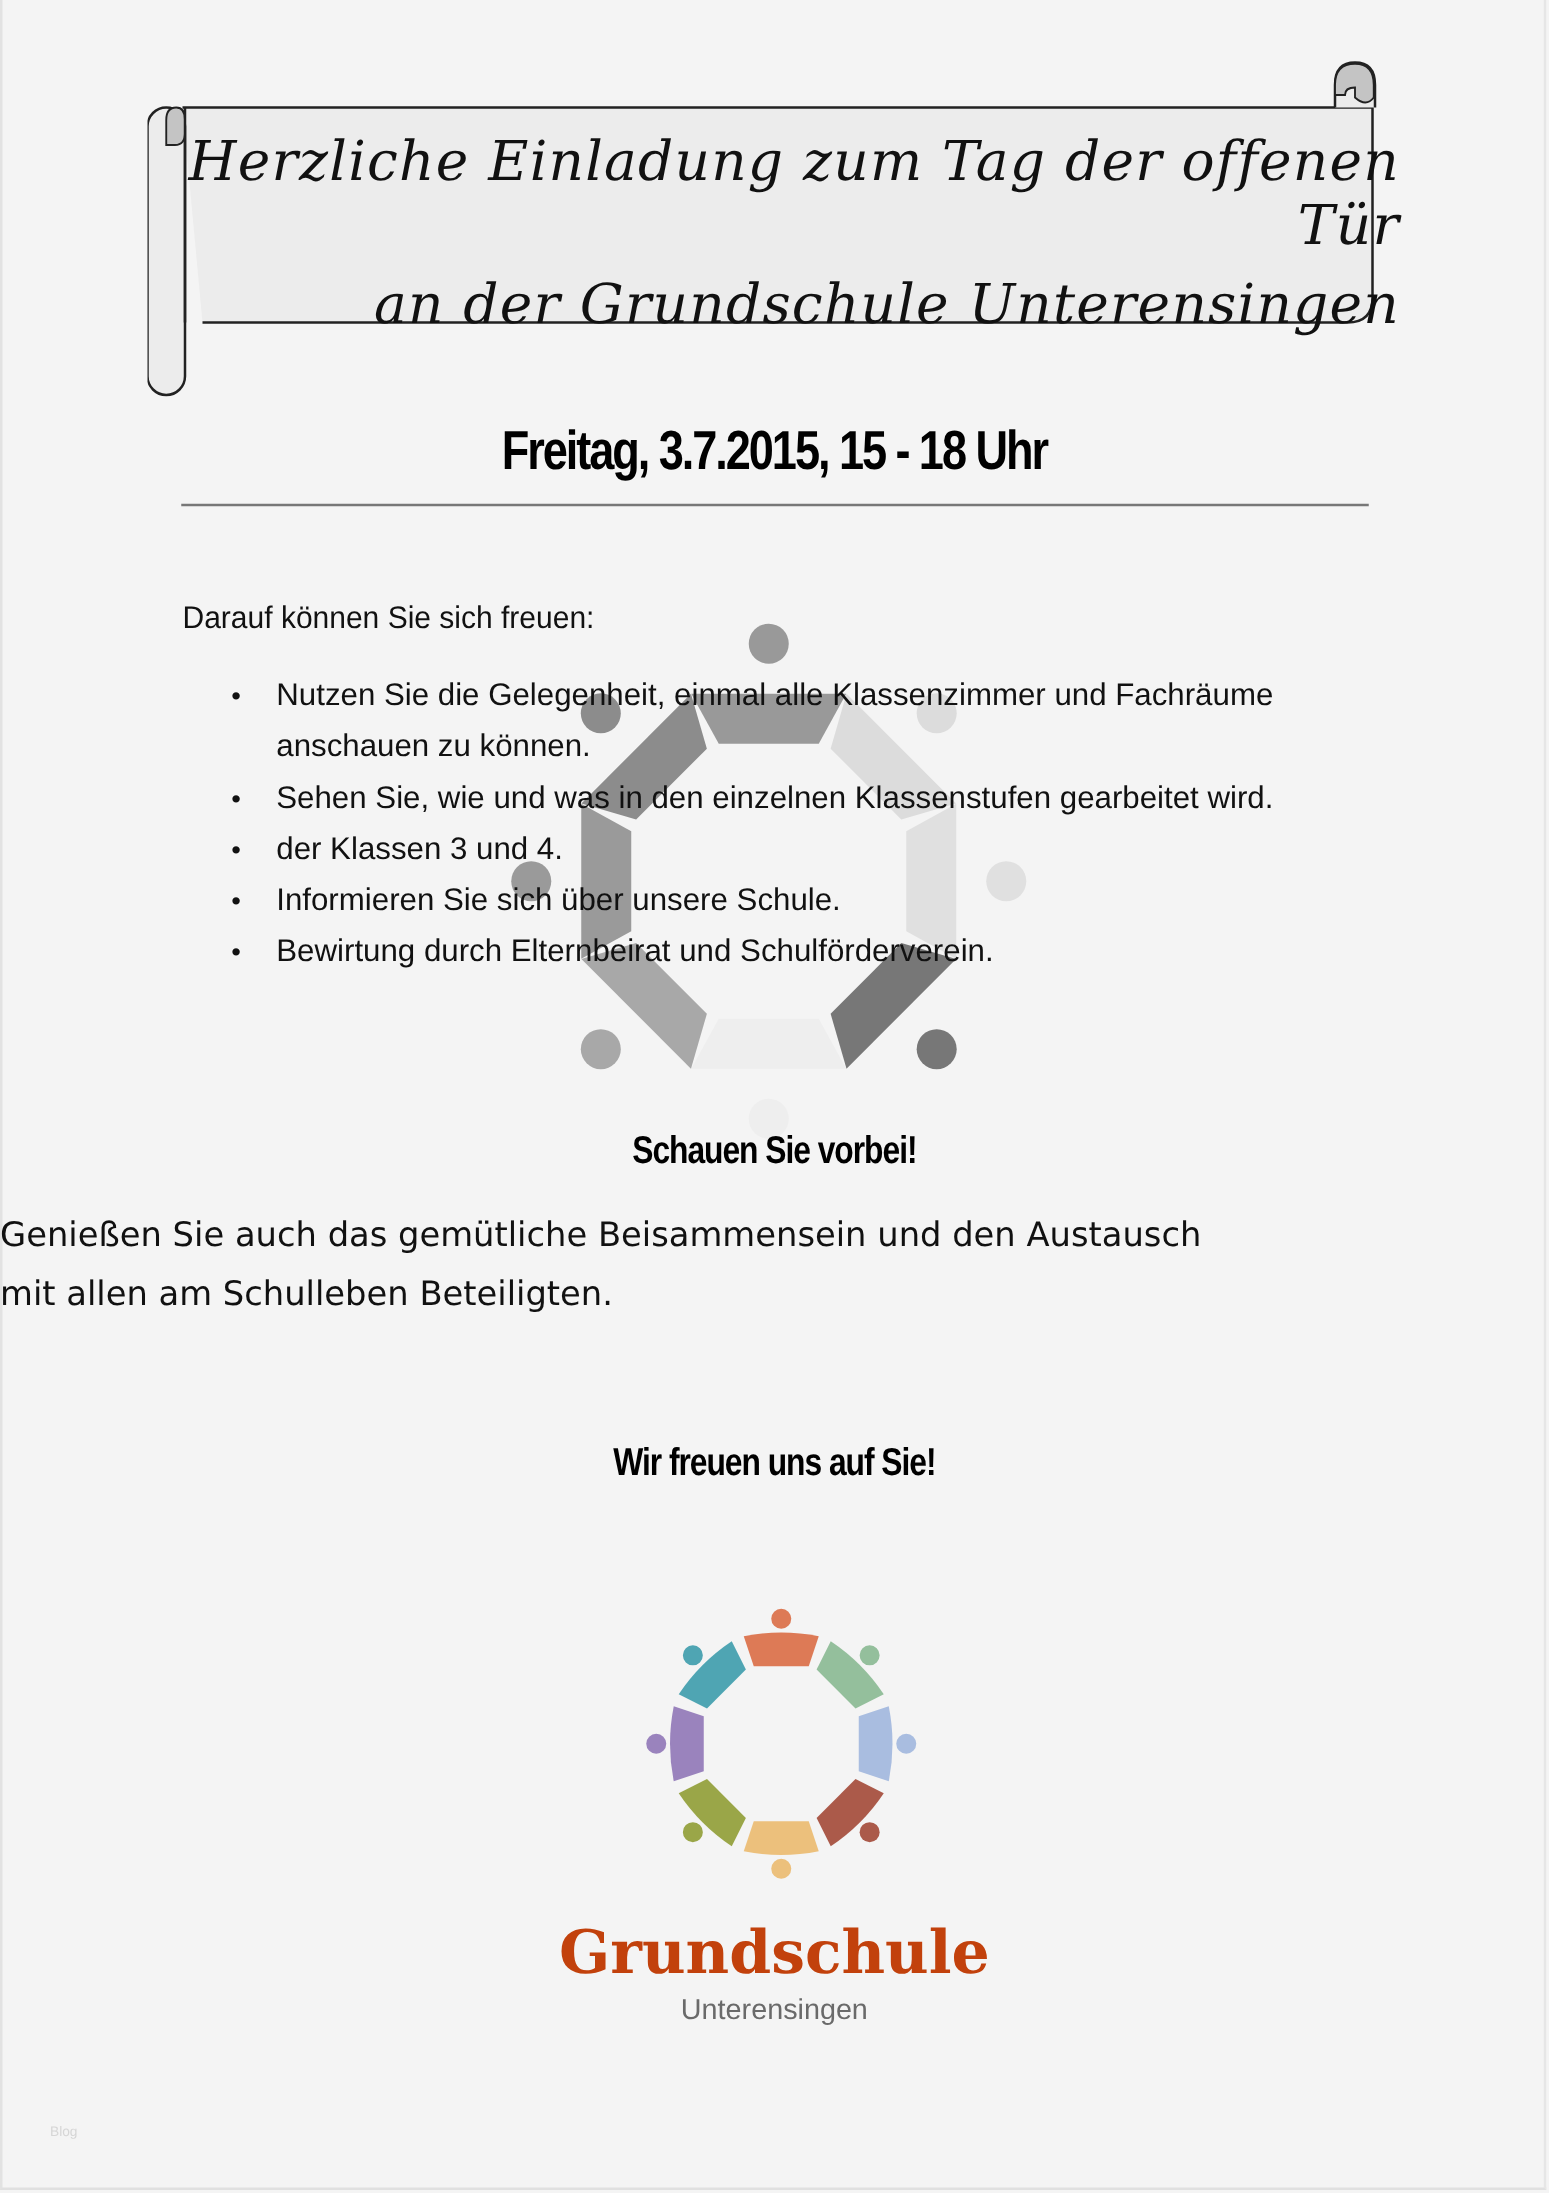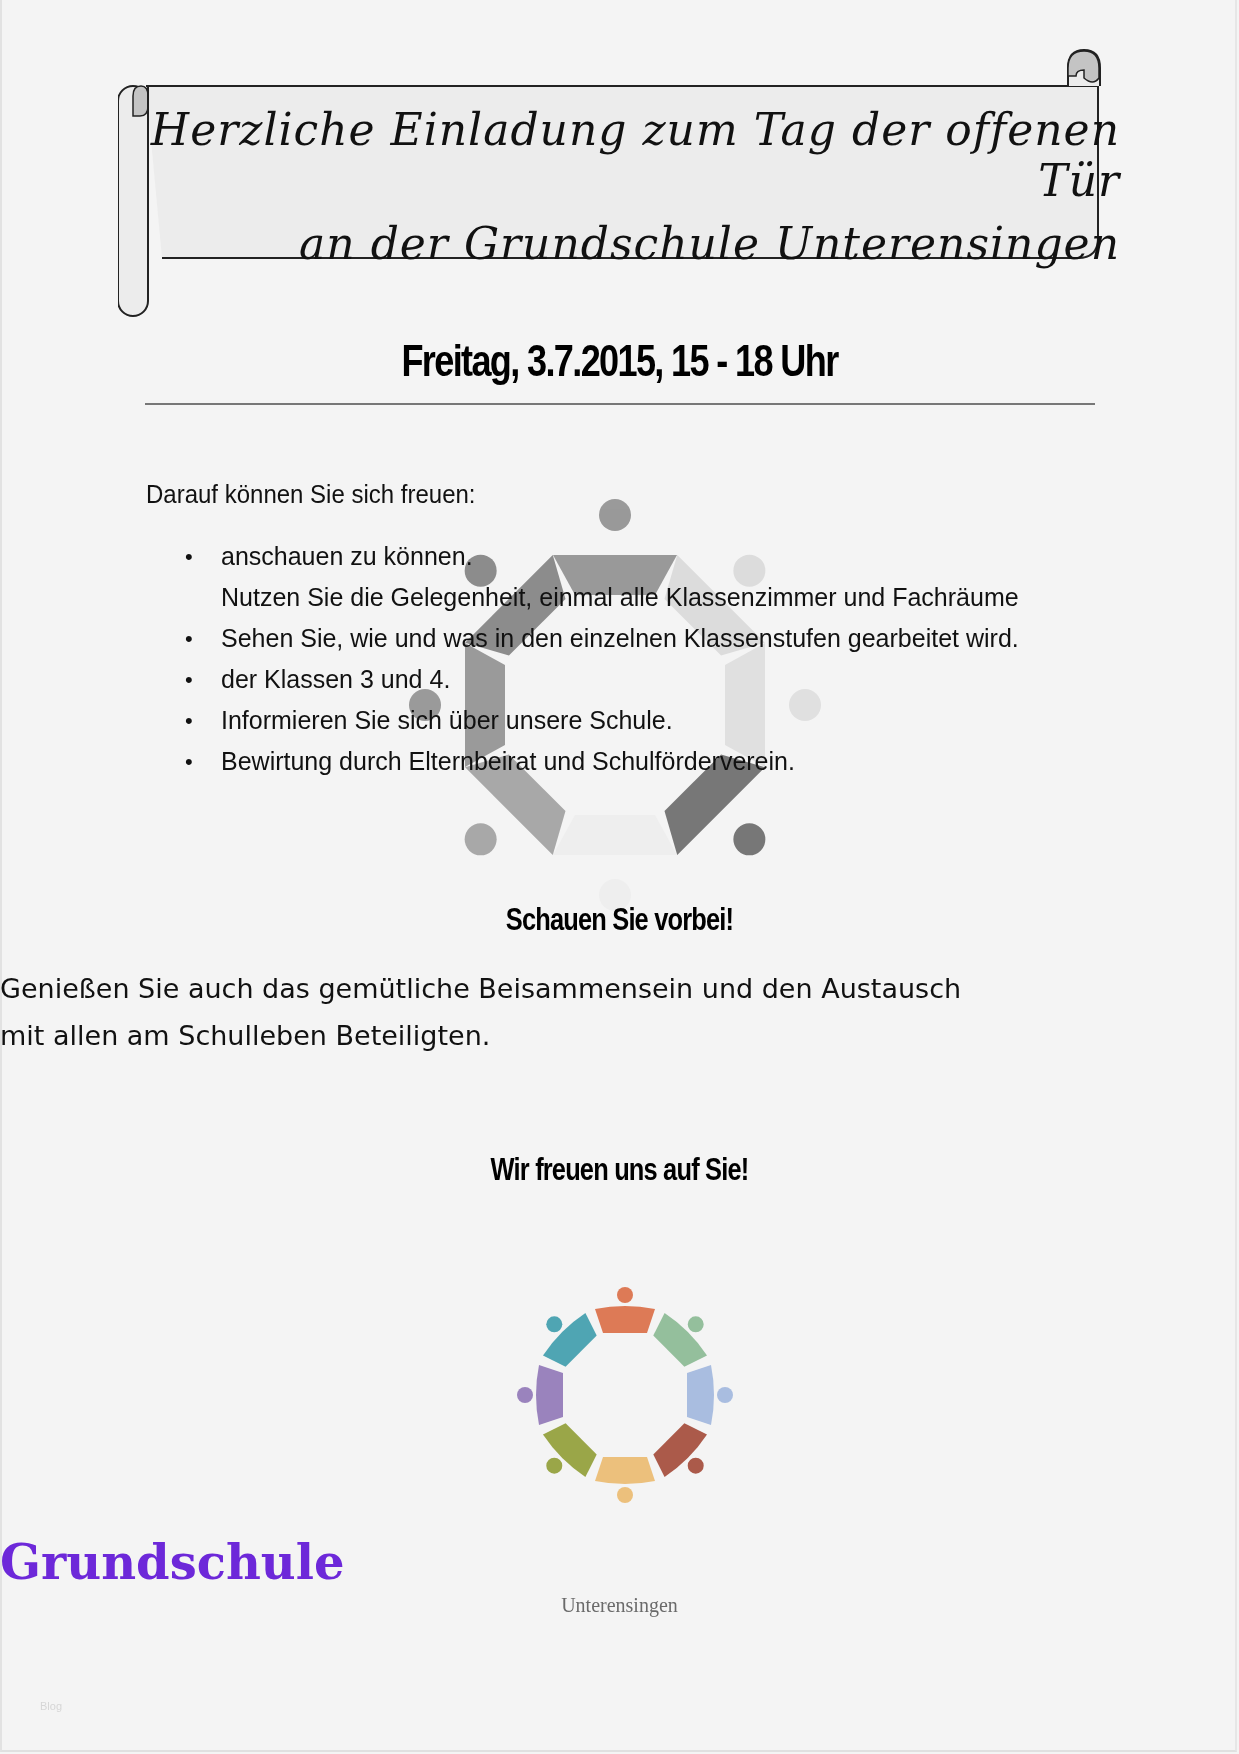--- a/index.html
+++ b/index.html
@@ -64,27 +64,27 @@
     .comic.l2 { top: 1020px; }
     .cta2 {
       position: absolute; left: 0; top: 1152px; width: 1239px; text-align: center;
       font-weight: 700; font-size: 31px; letter-spacing: -1px;
       transform: scaleX(0.82);
     }
 
     
     .logo { position: absolute; left: 510px; top: 1280px; width: 230px; height: 230px; }
     .logo-title {
-      position: absolute; left: 0; top: 1534px; width: 1239px; 
-      font-family: "DejaVu Serif", serif; font-weight: 700; font-size: 48px; color: #6d28d9;
+      position: absolute; left: 0; top: 1534px; width: 1239px; text-align: center;
+      font-family: "DejaVu Serif", serif; font-weight: 700; font-size: 48px; color: #c2410c;
       letter-spacing: 0px;
     }
     .logo-sub {
       position: absolute; left: 0; top: 1594px; width: 1239px; text-align: center;
-      font-family: Liberation Serif, serif; font-size: 20px; color: #6a6a6a;
+      font-family: Liberation Sans, sans-serif; font-size: 23px; color: #6a6a6a;
     }
     .corner-mark {
       position: absolute; left: 40px; top: 1700px; font-size: 11px; color: #d6d6d6;
     }
   </style>
 </head>
 <body>
 
 <div class="page-edge"></div>
 
@@ -143,22 +143,22 @@
         <path d="M -62 -150 L 62 -150 L 40 -110 L -40 -110 Z"></path>
       </g>
     </g>
   </svg>
 </div>
 
 <div class="intro">Darauf können Sie sich freuen:</div>
 <ul class="bullets">
   <li>
     <span class="dot">•</span>
+    <div>Nutzen Sie die Gelegenheit, einmal alle Klassenzimmer und Fachräume</div>
     <div>anschauen zu können.</div>
-    <div>Nutzen Sie die Gelegenheit, einmal alle Klassenzimmer und Fachräume</div>
   </li>
   <li>
     <span class="dot">•</span>
     <div>Sehen Sie, wie und was in den einzelnen Klassenstufen gearbeitet wird.</div>
   </li>
   <li>
     <span class="dot">•</span>
     <div>der Klassen 3 und 4.</div>
   </li>
   <li>

